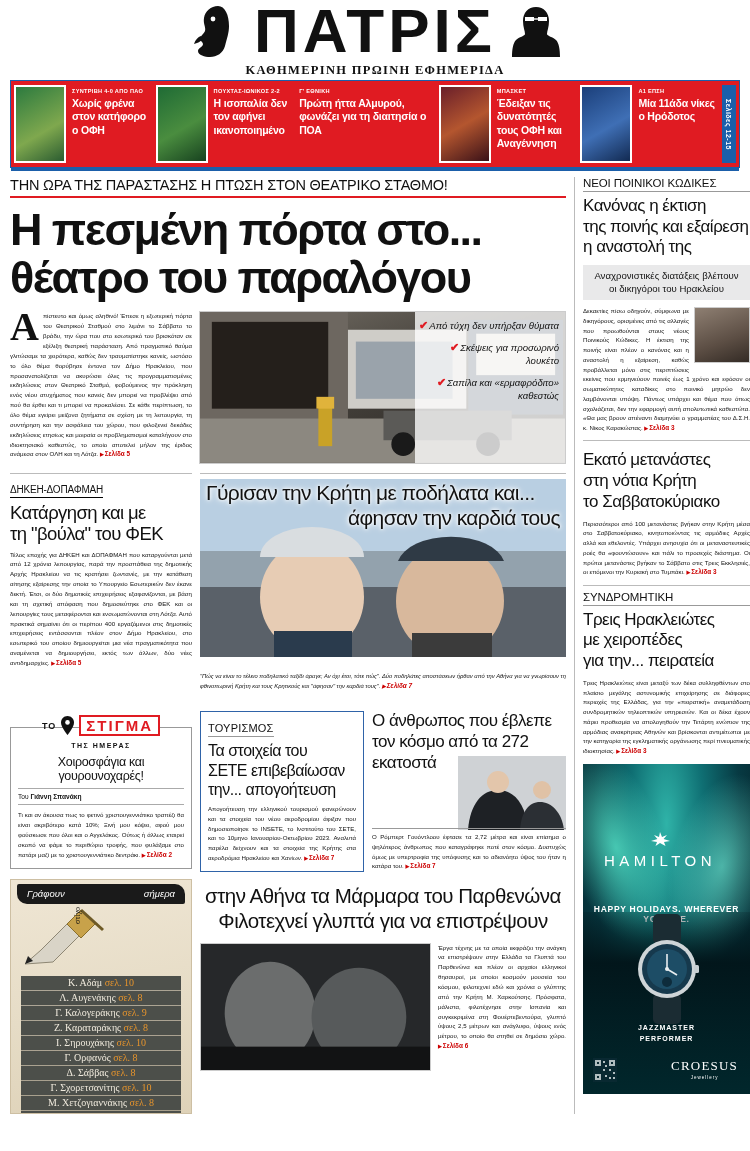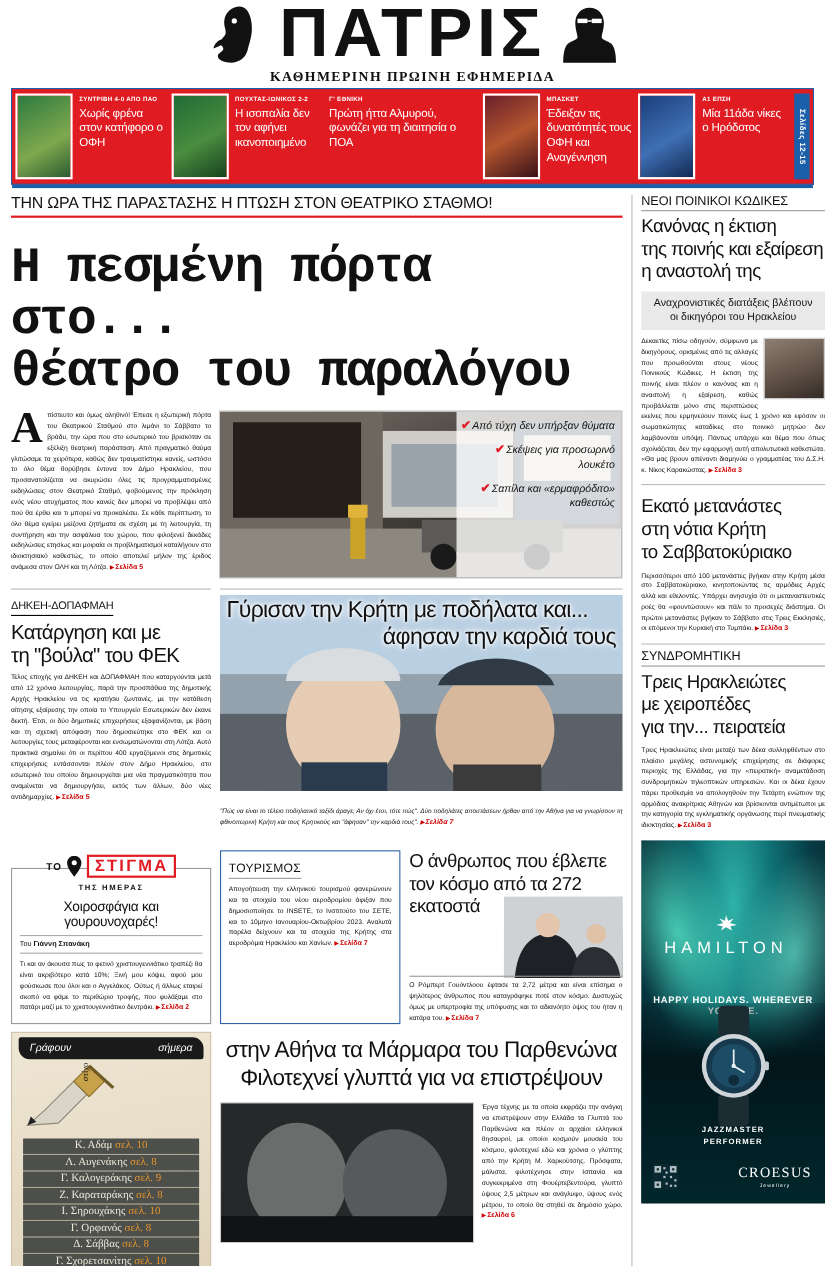--- a/index.html
+++ b/index.html
@@ -47,21 +47,21 @@
     content:""; position:absolute; left:0; right:0; bottom:-4px; height:3px; background:#1b5faa;
   }
   .sp-item { display: flex; align-items: stretch; flex: 1; min-width: 0; }
   .sp-photo { width: 52px; border: 2px solid #fff; flex: none; position: relative; overflow: hidden; }
   .sp-txt { padding: 3px 4px 0 6px; min-width: 0; }
   .sp-kicker {
     color: #fff; font-size: 5.6px; font-weight: bold; letter-spacing: .3px;
     margin-bottom: 3px; white-space: nowrap;
   }
   .sp-head {
-    color: #fff; font-size: 10.5px; font-weight: normal; line-height: 1.28;
+    color: #fff; font-size: 10.5px; font-weight: bold; line-height: 1.28;
     letter-spacing: -.2px;
   }
   .sp-pages {
     width: 14px; background: #1b5faa; color: #fff; flex: none;
     display: flex; align-items: center; justify-content: center;
     font-size: 7px; font-weight: bold; letter-spacing: .5px;
   }
   .sp-pages span { writing-mode: vertical-rl; }
 
   
@@ -69,21 +69,21 @@
   .col-left { width: 556px; flex: none; }
   .col-right { width: 176px; flex: none; border-left: 1px solid #bbb; padding-left: 8px; }
 
   
   .lead-kicker {
     font-size: 14.5px; letter-spacing: -.2px; padding-bottom: 3px;
     border-bottom: 2px solid #e01b22; color: #111;
   }
   .lead-head {
     font-weight: bold; font-size: 45px; line-height: 1.06; letter-spacing: -1.6px;
-    margin-top: 22px; color: #111; font-family: Liberation Mono, monospace;
+    margin-top: 8px; color: #111;
   }
   .lead-body { display: flex; gap: 7px; margin-top: 10px; height: 153px; }
   .lead-text { width: 182px; flex: none; font-size: 6.1px; line-height: 1.62; text-align: justify; position: relative; }
   .lead-text .dropcap {
     float: left; font-family: "Liberation Serif", serif; font-weight: bold;
     font-size: 40px; line-height: 30px; padding: 1px 4px 0 0; color: #111;
   }
   .page-ref { color: #c00; font-weight: bold; font-size: 6.4px; white-space: nowrap; }
   .page-ref::before { content: "\25B6"; color: #c00; font-size: 5px; margin-right: 1px; }
   .lead-photo { flex: 1; position: relative; overflow: hidden; border: 1px solid #ccc; }
@@ -406,20 +406,25 @@
             <div class="stigma-body">
               <span>Τι και αν άκουσα πως το φετινό χριστουγεννιάτικο τραπέζι θα είναι ακριβότερο κατά 10%; Ξινή μου κόψει, αφού μου φούσκωσε που όλοι και ο Αγγελάκος. Ούτως ή άλλως εταιρεί σκοπό να φάμε το περιθώριο τροφής, που φυλάξαμε στο πατάρι μαζί με το χριστουγεννιάτικο δεντράκι.</span>
               <span class="page-ref">Σελίδα 2</span>
             </div>
           </div>
         </div>
 
         <div class="band3-right">
           <div class="tourism-box">
             <div class="tour-kicker">ΤΟΥΡΙΣΜΟΣ</div>
+            <div class="tour-head">
+              <div>Τα στοιχεία του</div>
+              <div>ΣΕΤΕ επιβεβαίωσαν</div>
+              <div>την... απογοήτευση</div>
+            </div>
             <div class="body-sm">
               <span>Απογοήτευση την ελληνικού τουρισμού φανερώνουν και τα στοιχεία του νέου αεροδρομίου άφιξαν που δημοσιοποίησε το INSETE, το Ινστιτούτο του ΣΕΤΕ, και το 10μηνο Ιανουαρίου-Οκτωβρίου 2023. Αναλυτά παρέλα δείχνουν και τα στοιχεία της Κρήτης στα αεροδρόμια Ηρακλείου και Χανίων.</span>
               <span class="page-ref">Σελίδα 7</span>
             </div>
           </div>
 
           <div class="man-col">
             <div class="man-head">
               <div>Ο άνθρωπος που έβλεπε</div>
               <div>τον κόσμο από τα 272</div>

